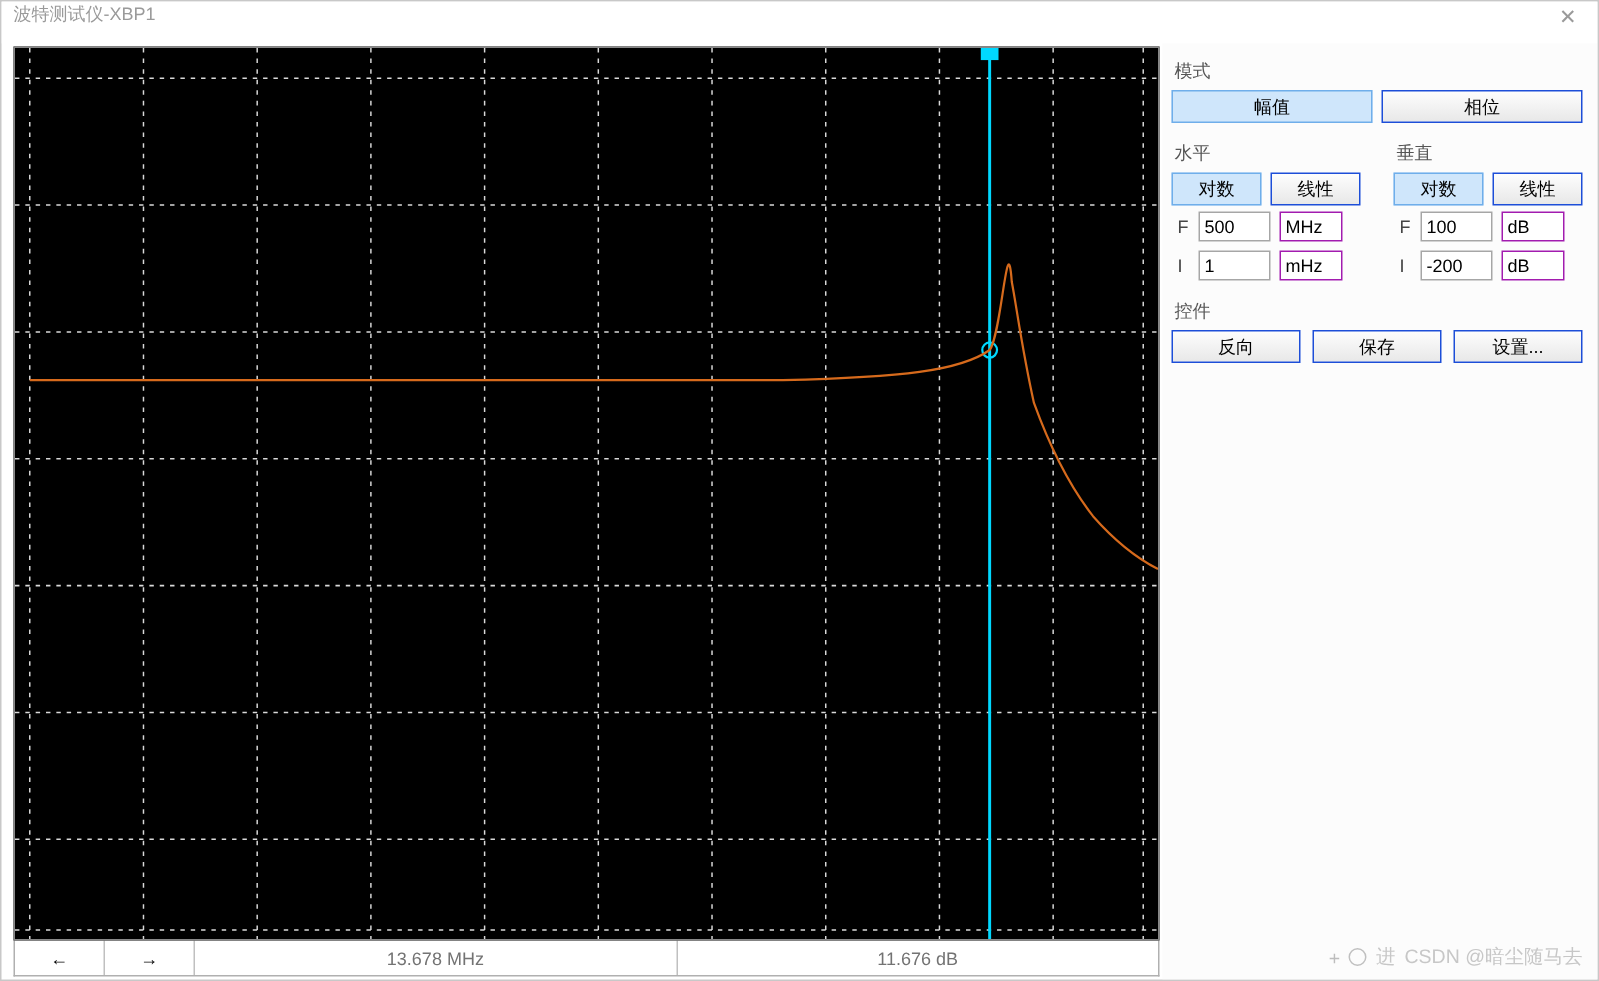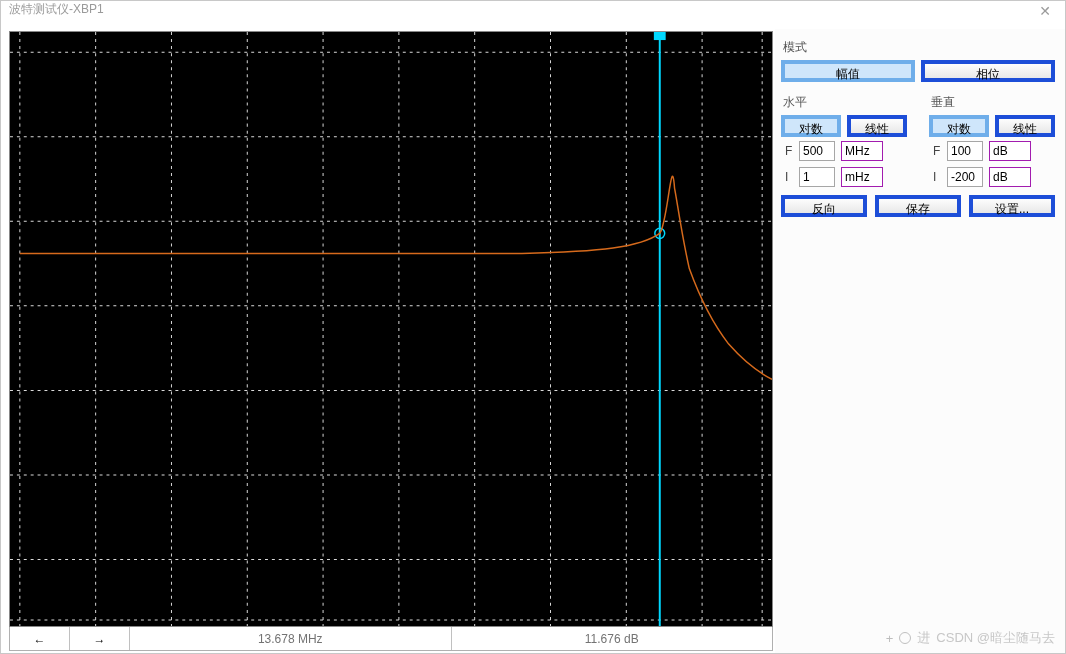--- a/index.html
+++ b/index.html
@@ -75,21 +75,21 @@
     flex: 1;
     padding: 6px 10px 6px 6px;
     background: #fcfcfc;
   }
   .group-label {
     color: #555;
     margin: 4px 0 4px 2px;
   }
   .row { display: flex; gap: 6px; align-items: center; }
   .btn {
-    border: 4px solid #1d4ed8;
+    border: 1px solid #1d4ed8;
     background: linear-gradient(#fdfdfd,#e8e8e8);
     height: 22px;
     min-width: 60px;
     text-align: center;
     line-height: 20px;
     cursor: pointer;
     font-size: 12px;
     padding: 0 6px;
   }
   .btn.selected {
@@ -98,21 +98,21 @@
   }
   .two-col { display: flex; gap: 22px; }
   .col { flex: 1; }
   .control-table td {
     padding: 2px 2px;
     vertical-align: middle;
     font-size: 12px;
   }
   .control-table .lbl { color: #444; width: 12px; }
   .control-table input {
-    width: 36px;
+    width: 48px;
     height: 20px;
     border: 1px solid #a6a6a6;
     padding: 0 3px;
     font-size: 12px;
   }
   .unit-box {
     display: inline-block;
     border: 1px solid #a21caf;
     background: #fff;
     width: 42px;
@@ -239,20 +239,21 @@
           <tr>
             <td class="lbl">I</td>
             <td><input value="-200" style=""></td>
             <td><span class="unit-box">dB</span></td>
           </tr>
         </tbody>
           </table>
       </div>
     </div>
 
+    <div class="group-label" style="margin-top:8px">控件</div>
     <div class="btn-row">
       <div class="btn">反向</div>
       <div class="btn">保存</div>
       <div class="btn">设置...</div>
     </div>
   </div>
 </div>
 
 <div class="footer-right">
   <span class="plus-icon">+</span>

